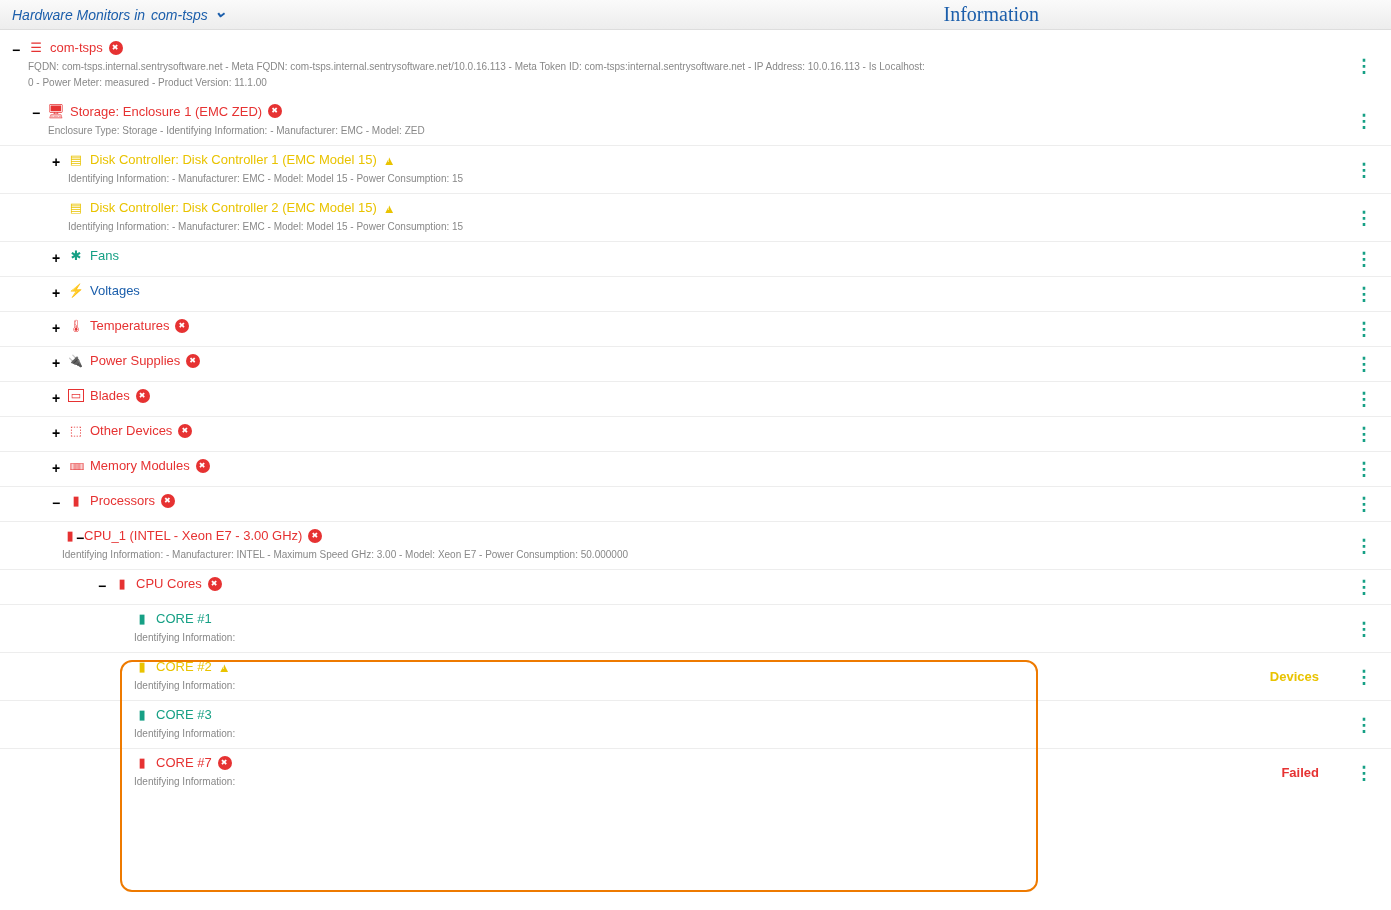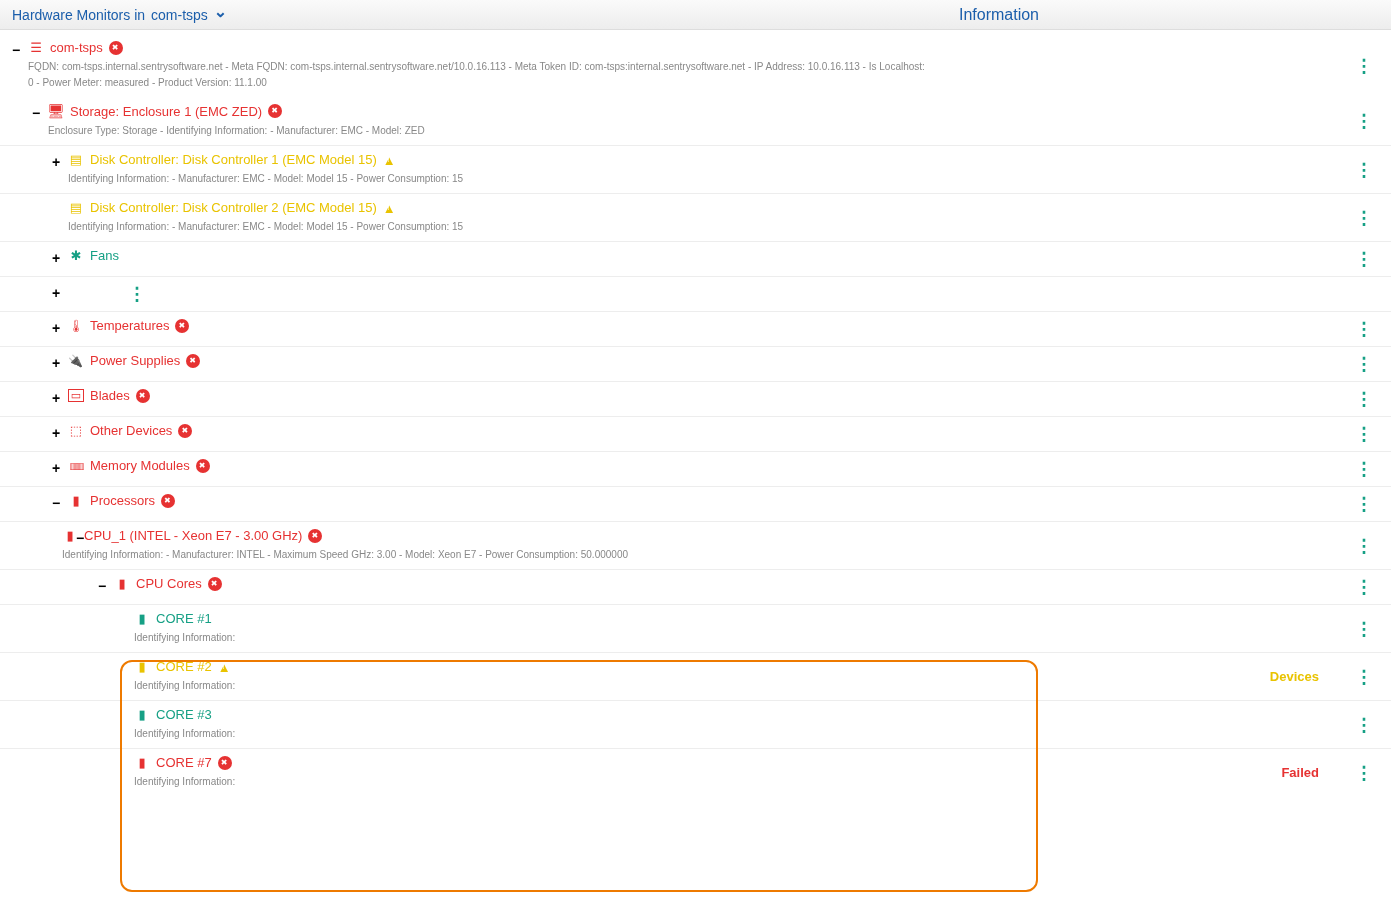--- a/index.html
+++ b/index.html
@@ -17,26 +17,28 @@
   background: linear-gradient(#fafafa, #ededed);
   border-bottom: 1px solid #ddd;
   padding: 0 12px;
 }
 .header-left {
   color: #1b5eab;
   font-size: 14px;
   display: flex;
   align-items: center;
   gap: 6px;
+  font-style: italic;
 }
 .header-right {
   margin-left: auto;
   margin-right: 340px;
   color: #1b5eab;
-  font-size: 16px;
+  font-size: 20px;
+  font-family: Liberation Serif, serif;
 }
 .tree { padding-top: 4px; }
 .row {
   display: flex;
   align-items: flex-start;
   border-bottom: 1px solid #ededed;
   position: relative;
   padding: 6px 0 6px 0;
 }
 .row.no-border { border-bottom: none; }
@@ -180,20 +182,26 @@
         <div class="title-line">
           <span class="icon ic-fan c-teal"></span>
           <span class="c-teal">Fans</span>
         </div>
       </div>
       <div class="status-col c-teal"></div>
       <div class="kebab">⋮</div>
     </div>
     <div class="row pad-2">
       <span class="expander">+</span>
+      <div class="content-col">
+        <div class="title-line">
+          <span class="icon ic-bolt c-blue"></span>
+          <span class="c-blue">Voltages</span>
+        </div>
+      </div>
       <div class="status-col c-blue"></div>
       <div class="kebab">⋮</div>
     </div>
     <div class="row pad-2">
       <span class="expander">+</span>
       <div class="content-col">
         <div class="title-line">
           <span class="icon ic-thermo c-red"></span>
           <span class="c-red">Temperatures</span>
           <span class="ic-x c-red"></span>

